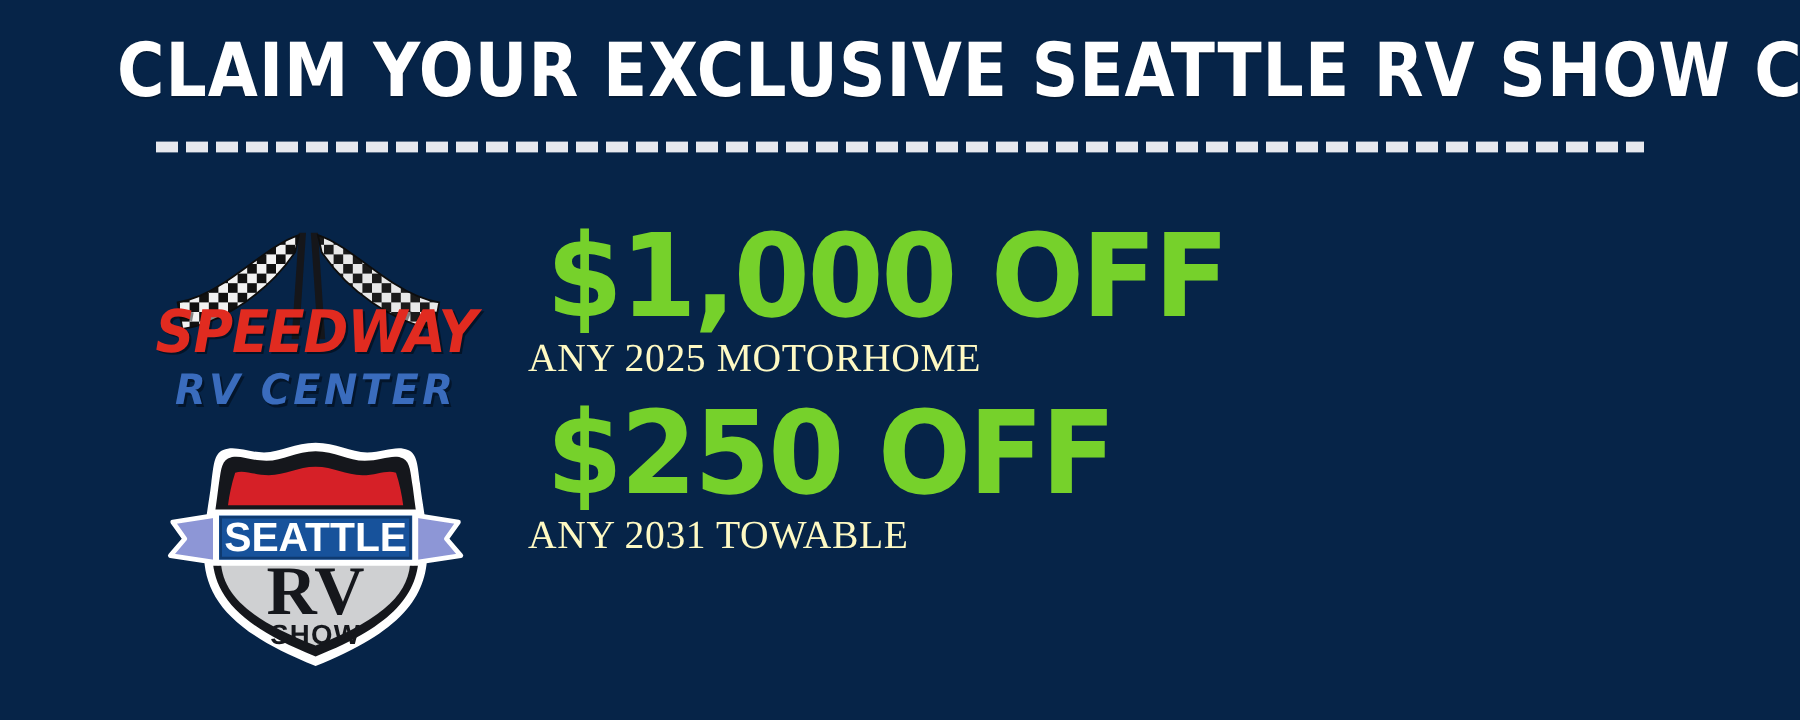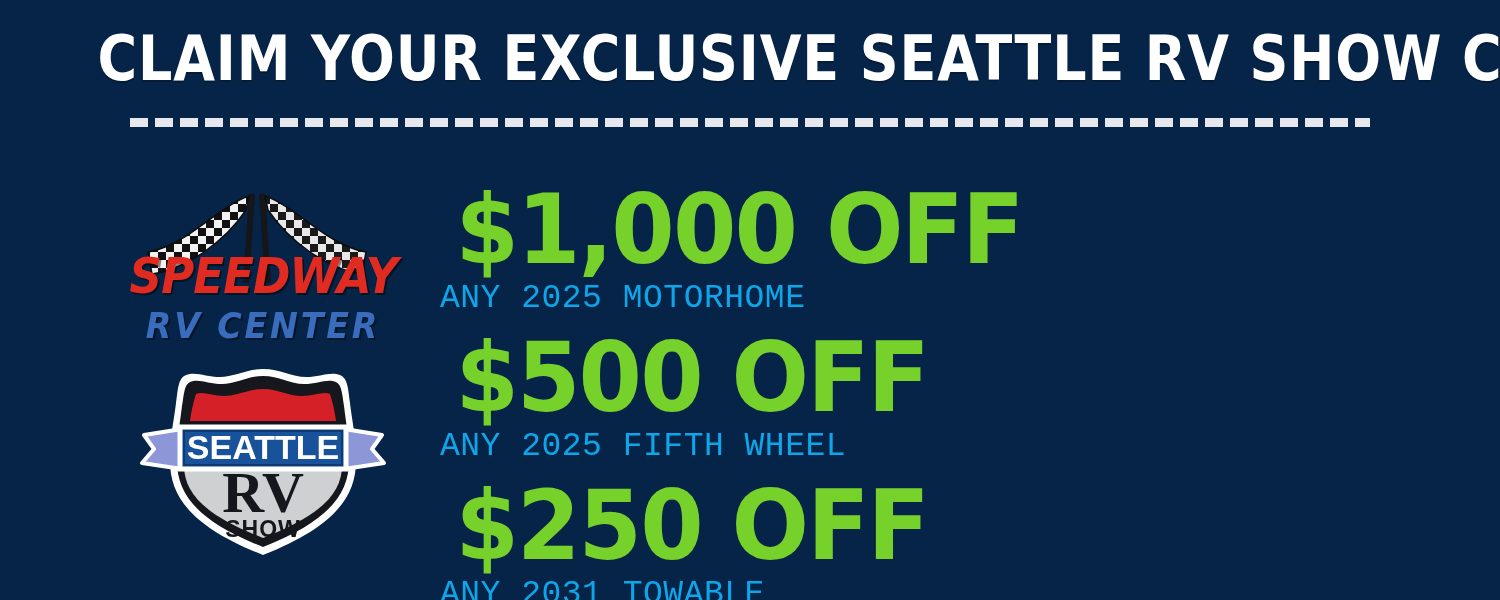--- a/index.html
+++ b/index.html
@@ -151,22 +151,22 @@
     font-family: "DejaVu Sans", sans-serif;
     font-weight: bold;
     font-size: 96px;
     line-height: 100px;
     letter-spacing: -2px;
     transform: scaleX(0.95);
     transform-origin: 50% 50%;
     white-space: nowrap;
   }
   .offer-desc {
-    color: #0ea5e9;
-    font-family: Liberation Mono, monospace;
+    color: #fef9c3;
+    font-family: Liberation Serif, serif;
     font-weight: normal;
     font-size: 33px;
     line-height: 38px;
     letter-spacing: 0.5px;
     white-space: nowrap;
   }
   .offer-1 { margin-top: 0px; }
   .offer-2 { margin-top: 10px; }
   .offer-3 { margin-top: 10px; }
 </style>
@@ -289,24 +289,20 @@
       </svg>
     </div>
 
     <div class="offers-col">
 
       <div class="offer offer-1">
         <div class="offer-amount">$1,000 OFF</div>
         <div class="offer-desc">ANY 2025 MOTORHOME</div>
       </div>
 
-      <div class="offer offer-2">
-        <div class="offer-amount">$500 OFF</div>
-        <div class="offer-desc">ANY 2025 FIFTH WHEEL</div>
-      </div>
 
       <div class="offer offer-3">
         <div class="offer-amount">$250 OFF</div>
         <div class="offer-desc">ANY 2031 TOWABLE</div>
       </div>
 
     </div>
 
   </div>
 </div>

